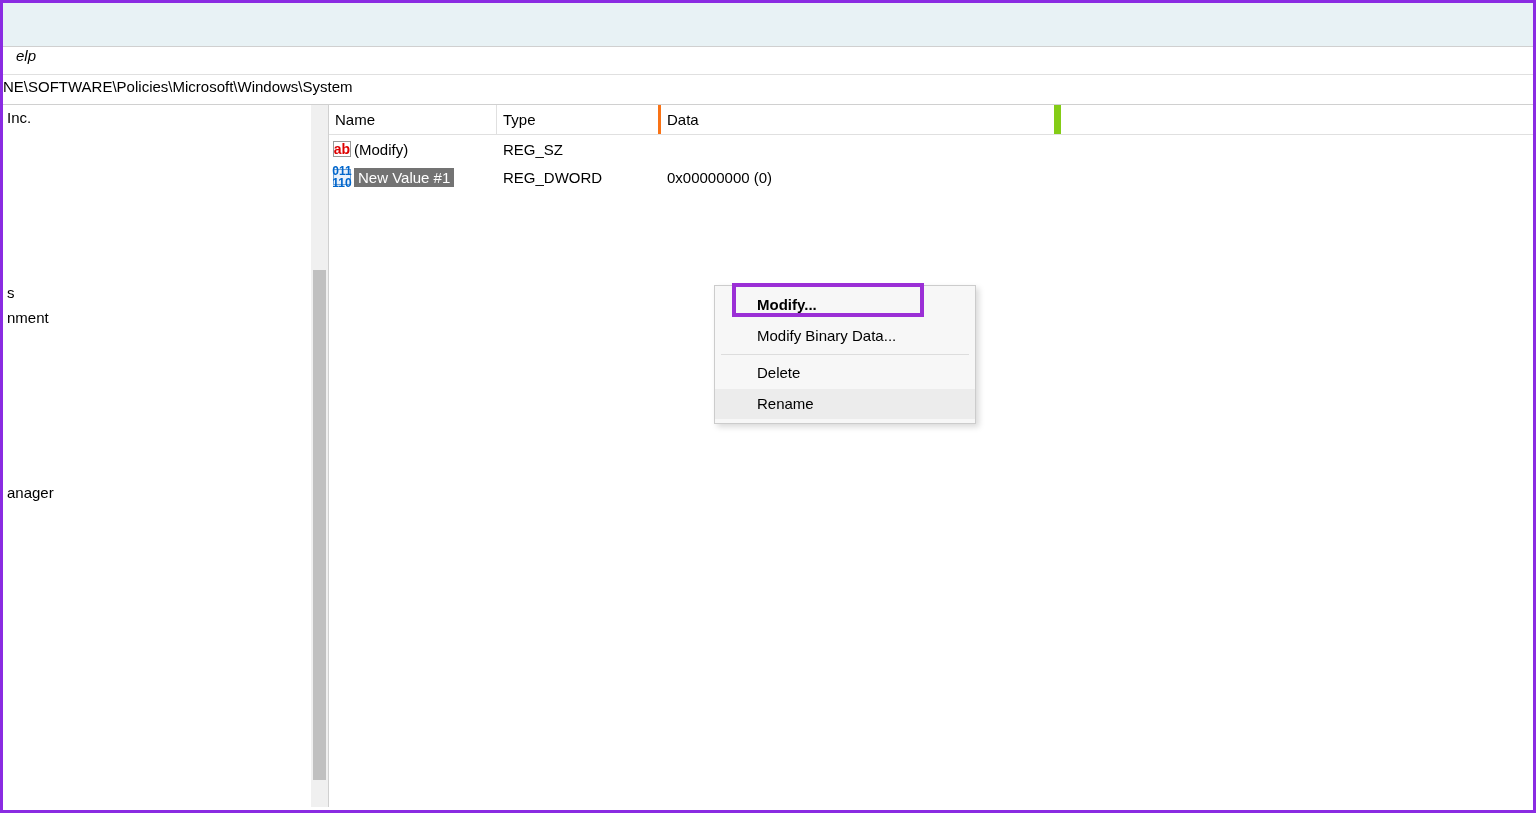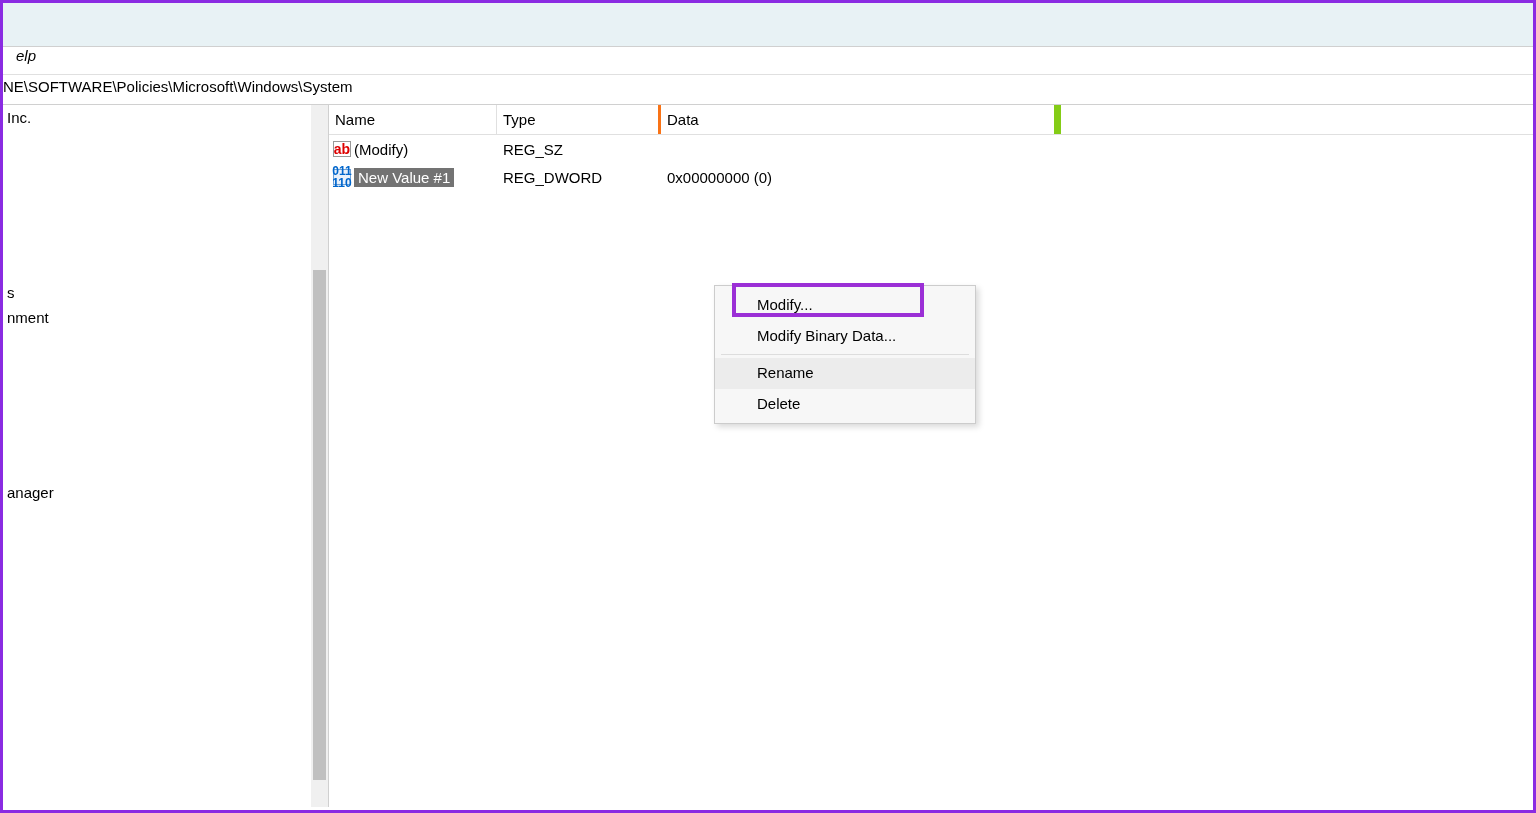--- a/index.html
+++ b/index.html
@@ -105,21 +105,21 @@
     background: #f7f7f7;
     border: 1px solid #ccc;
     box-shadow: 3px 3px 6px rgba(0,0,0,0.15);
     padding: 4px 0;
   }
   .ctx-item {
     padding: 4px 8px 4px 42px;
     font-size: 15px;
     line-height: 1.5;
   }
-  .ctx-item.bold { font-weight: 400; }
+  .ctx-item.bold { font-weight: 700; }
   .ctx-sep {
     height: 1px;
     background: #ddd;
     margin: 3px 6px;
   }
   .ctx-item.hover { background: #ececec; }
   .highlight-box {
     position: absolute;
     border: 4px solid #9b2fd6;
     pointer-events: none;
@@ -173,20 +173,20 @@
         </div>
         <div class="cell-type">REG_DWORD</div>
         <div class="cell-data">0x00000000 (0)</div>
       </div>
     </div>
 
     <div class="ctx">
       <div class="ctx-item bold">Modify...</div>
       <div class="ctx-item">Modify Binary Data...</div>
       <div class="ctx-sep"></div>
+      <div class="ctx-item">Delete</div>
       <div class="ctx-item hover">Rename</div>
-      <div class="ctx-item">Delete</div>
     </div>
 
     <div class="highlight-box" style="left:403px; top:178px; width:192px; height:34px;"></div>
   </div>
 
 </div>
 
 </body></html>

